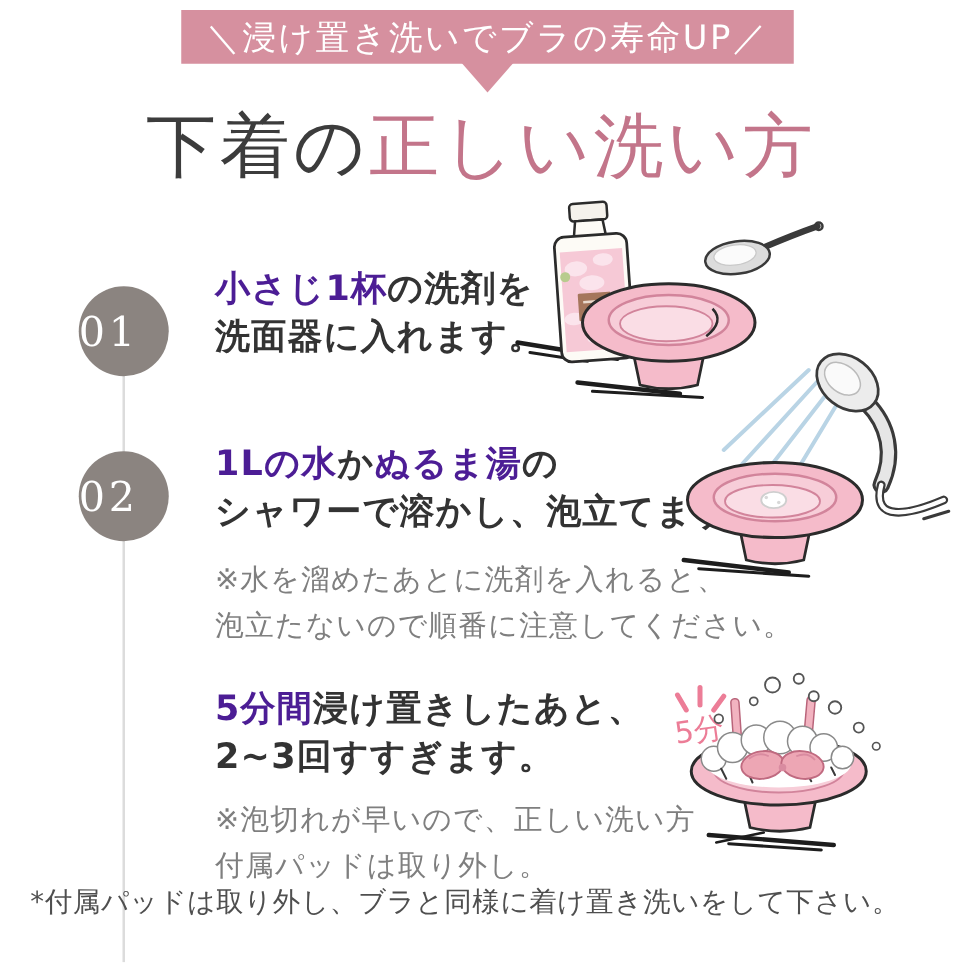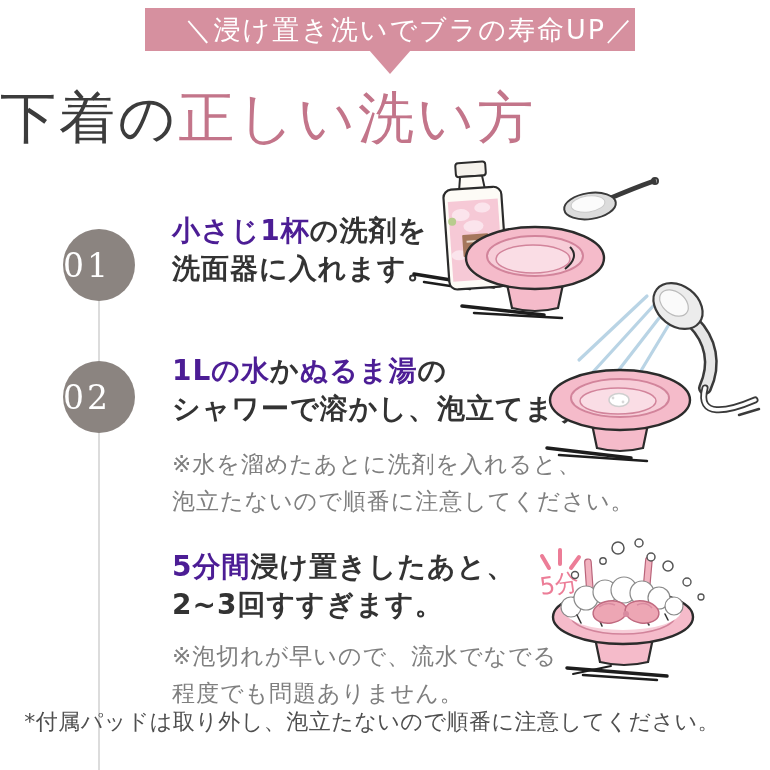--- a/index.html
+++ b/index.html
@@ -3,31 +3,31 @@
 <meta charset="utf-8">
 <style>
   html,body{margin:0;padding:0;background:#ffffff;}
   #stage{
     position:relative;width:770px;height:770px;background:#ffffff;
     font-family:"DejaVu Sans","Liberation Sans",sans-serif;overflow:hidden;
   }
   
   .banner{
     position:absolute;left:145px;top:8px;width:490px;height:43px;
-    background:#d6909f;color:#ffffff;display:flex;align-items:center;justify-content:flex-end;
+    background:#d6909f;color:#ffffff;display:flex;align-items:center;justify-content:center;
     font-size:27px;letter-spacing:2px;white-space:nowrap;
   }
   .banner-tail{
     position:absolute;left:369px;top:50px;width:0;height:0;
     border-left:21px solid transparent;border-right:21px solid transparent;
     border-top:24px solid #d6909f;
   }
   
   .title{
-    position:absolute;left:0;top:86px;width:770px;
+    position:absolute;left:0;top:86px;width:770px;text-align:center;
     font-family:"DejaVu Serif","Liberation Serif",serif;
     font-size:56px;line-height:1.15;letter-spacing:3px;color:#3c3c3c;white-space:nowrap;
   }
   .title .title-pink{color:#c3758a;}
   
   .timeline{position:absolute;left:98px;top:265px;width:2px;height:505px;background:#dcdcdc;}
   .step-circle{
     position:absolute;left:63px;width:72px;height:72px;border-radius:50%;
     background:#8b8480;color:#ffffff;display:flex;align-items:center;justify-content:flex-start;
     font-family:"DejaVu Serif","Liberation Serif",serif;font-size:33px;letter-spacing:3px;
@@ -81,25 +81,25 @@
   <div class="step-note" style="top:446px">
     <div>※水を溜めたあとに洗剤を入れると、</div>
     <div>泡立たないので順番に注意してください。</div>
   </div>
 
   <div class="step-heading" style="top:548px">
     <div><span class="hl">5分間</span><span>浸け置きしたあと、</span></div>
     <div>2~3回すすぎます。</div>
   </div>
   <div class="step-note" style="top:638px">
-    <div>※泡切れが早いので、流水でなでる</div>
-    <div>程度でも問題ありません。</div>
-  </div>
-
-  <div class="footer-note">*付属パッドは取り外し、泡立たないので順番に注意してください。</div>
+    <div>※泡切れが早いので、正しい洗い方</div>
+    <div>付属パッドは取り外し。</div>
+  </div>
+
+  <div class="footer-note">*付属パッドは取り外し、ブラと同様に着け置き洗いをして下さい。</div>
 
   <svg class="illus" style="left:412px;top:158px" width="250" height="165" viewBox="0 0 250 165">
 
     <g>
       <path d="M2,116 L82,129" stroke="#1d1d1d" stroke-width="3.5" stroke-linecap="round"></path>
       <path d="M12,124 L58,131" stroke="#1d1d1d" stroke-width="2.5" stroke-linecap="round"></path>
     </g>
 
     <g transform="rotate(-4 65 75)">
       <rect x="48" y="4" width="30" height="14" rx="3" fill="#f5f2ec" stroke="#2b2b2b" stroke-width="2"></rect>

